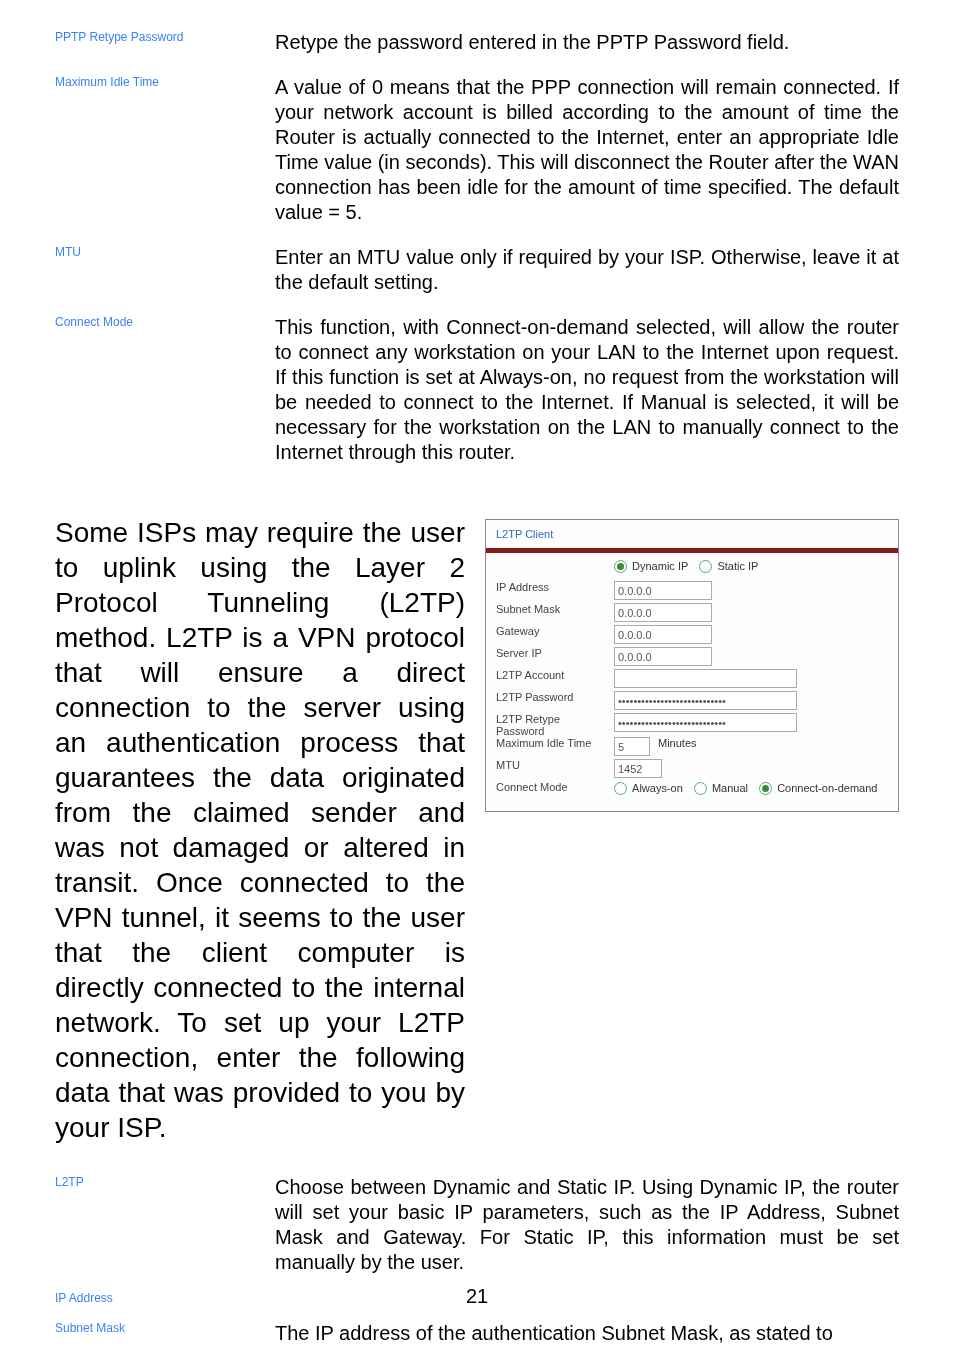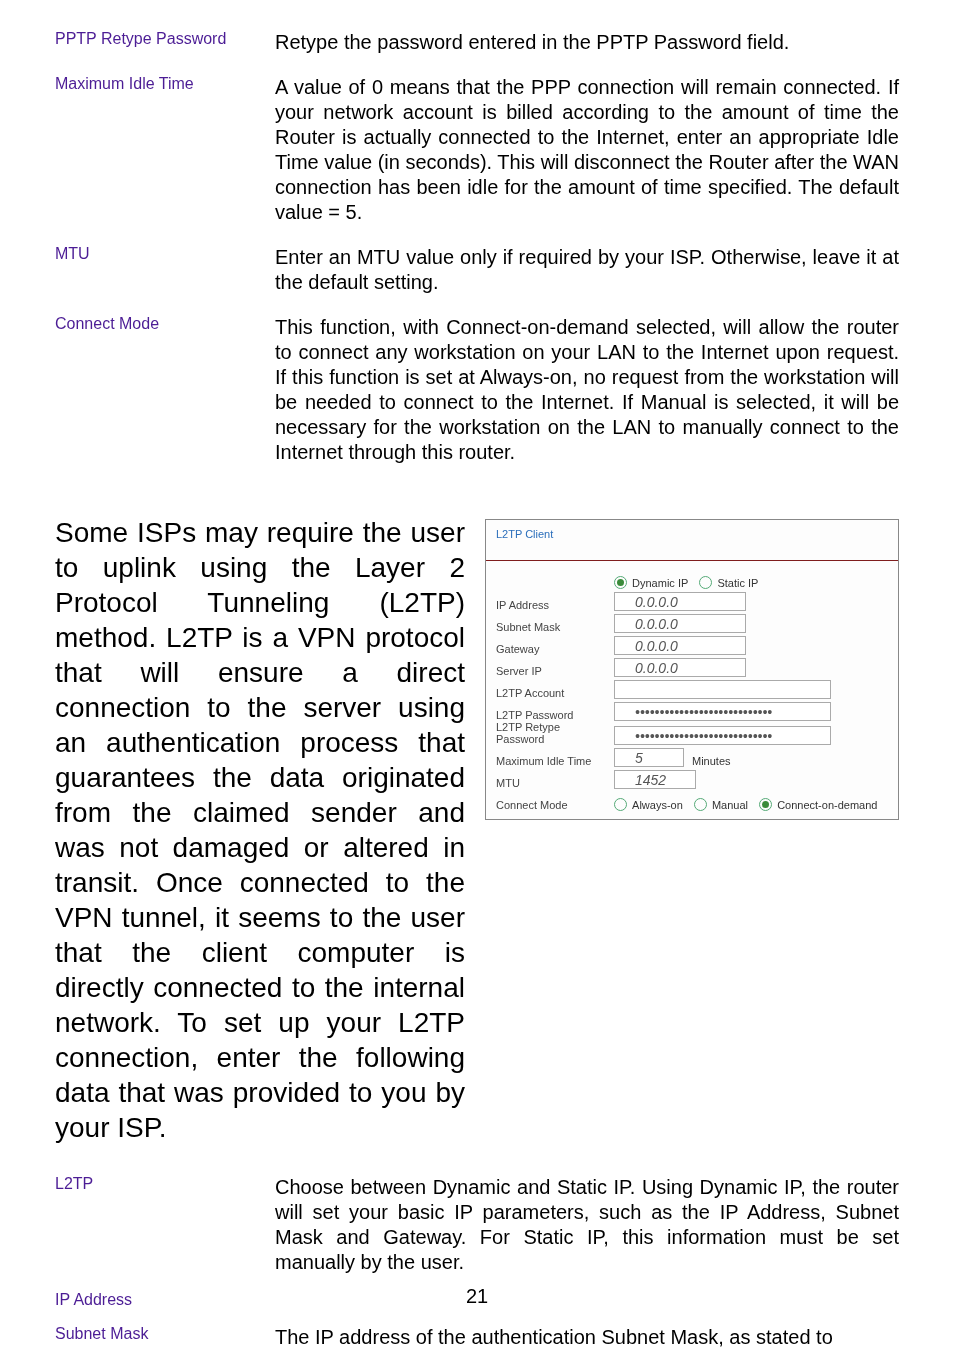--- a/index.html
+++ b/index.html
@@ -17,22 +17,22 @@
     padding: 30px 55px 0 55px;
   }
   .def-row {
     display: flex;
     align-items: flex-start;
     margin-bottom: 20px;
   }
   .def-term {
     width: 220px;
     flex: 0 0 220px;
-    color: #4c1d95;
-    font-size: 16px;
+    color: #3b82f6;
+    font-size: 12px;
   }
   .def-desc {
     flex: 1;
     font-size: 20px;
     text-align: justify;
     line-height: 1.25;
   }
   .intro-row {
     display: flex;
     align-items: flex-start;
@@ -53,47 +53,46 @@
   .figure {
     border: 1px solid #888;
     background: #fdfdfd;
     font-size: 11px;
     font-family: Arial, sans-serif;
     color: #333;
   }
   .fig-title {
     color: #2a6ebb;
     font-size: 11px;
-    padding: 8px 10px 20px 10px;
-    border-bottom: 1px solid #7f1d1d;
+    padding: 8px 10px 8px 10px;
+    border-bottom: 5px solid #7f1d1d;
   }
   .fig-body {
     padding: 6px 10px 8px 10px;
   }
   .fig-row {
     display: flex;
-    align-items: flex-end;
+    align-items: flex-start;
     min-height: 22px;
     gap: 8px;
   }
   .fig-label {
     width: 110px;
     flex: 0 0 110px;
     color: #444;
   }
   .fig-input {
     font-family: Arial, sans-serif;
-    font-size: 14px;
+    font-size: 11px;
     border: 1px solid #aaa;
     background: #fff;
-    padding: 1px 20px;
+    padding: 1px 3px;
     height: 15px;
     box-sizing: content-box;
     color: #555;
-    font-style: italic;
   }
   .fig-input.w1 { width: 90px; }
   .fig-input.w2 { width: 175px; }
   .fig-input.w3 { width: 28px; text-align: left; }
   .radio-dot {
     display: inline-block;
     width: 11px;
     height: 11px;
     border: 1px solid #5a7;
     border-radius: 50%;

